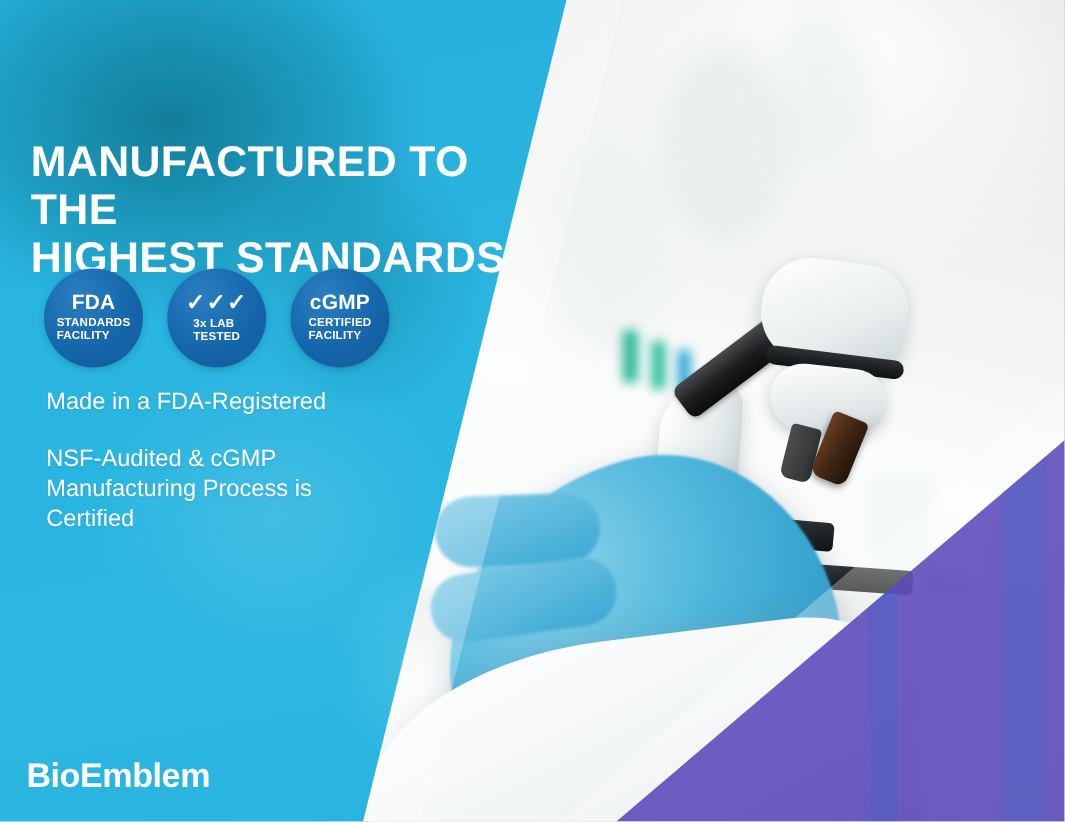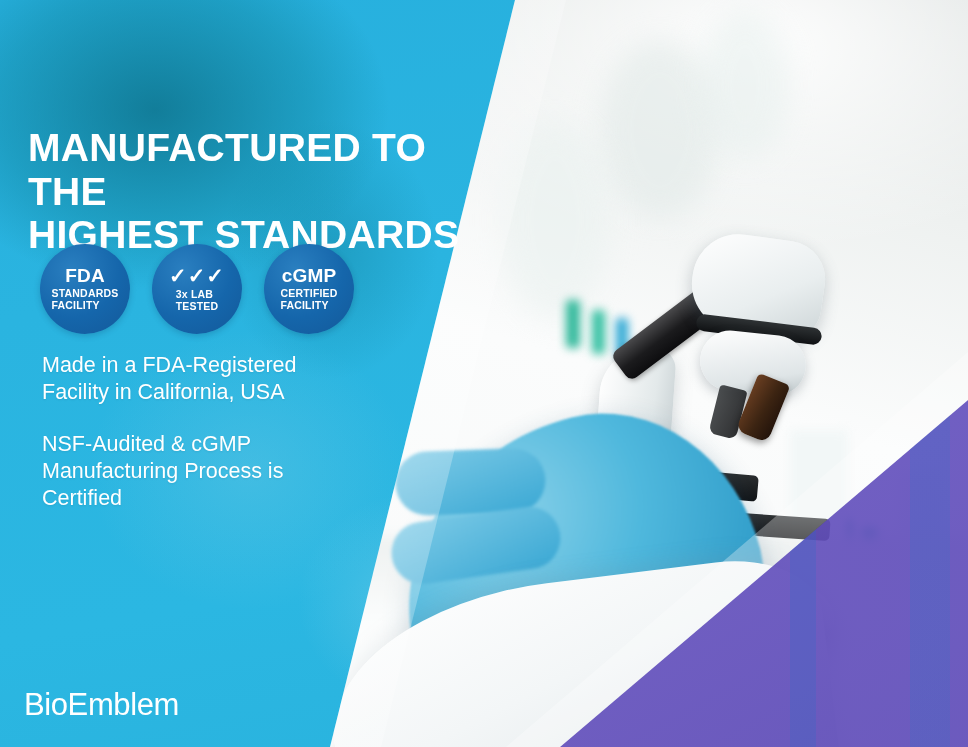--- a/index.html
+++ b/index.html
@@ -224,21 +224,21 @@
     line-height: 1.26;
     margin-bottom: 25px;
     text-shadow: 0 1px 2px rgba(10,70,95,.12);
   }
   .bullet .ln { display: block; }
 
   .logo {
     position: absolute; left: 24px; top: 687px;
     color: #ffffff;
     font-size: 31px;
-    font-weight: 400;
+    font-weight: 700;
     letter-spacing: -0.4px;
   }
 </style>
 </head>
 <body>
 
 <div id="stage">
 
   <div class="photo">
     <div class="blob" style="left:600px; top:40px; width:120px; height:180px; background:#dfe8e6;"></div>
@@ -313,21 +313,20 @@
           <span class="s2">FACILITY</span>
         </div>
       </div>
 
     </div>
 
     <div class="bullets">
 
       <div class="bullet">
         <span class="ln">Made in a FDA-Registered</span>
-        <span class="ln">Facility in California, USA</span>
       </div>
 
 
       <div class="bullet">
         <span class="ln">NSF-Audited &amp; cGMP</span>
         <span class="ln">Manufacturing Process is</span>
         <span class="ln">Certified</span>
       </div>
 
     </div>

